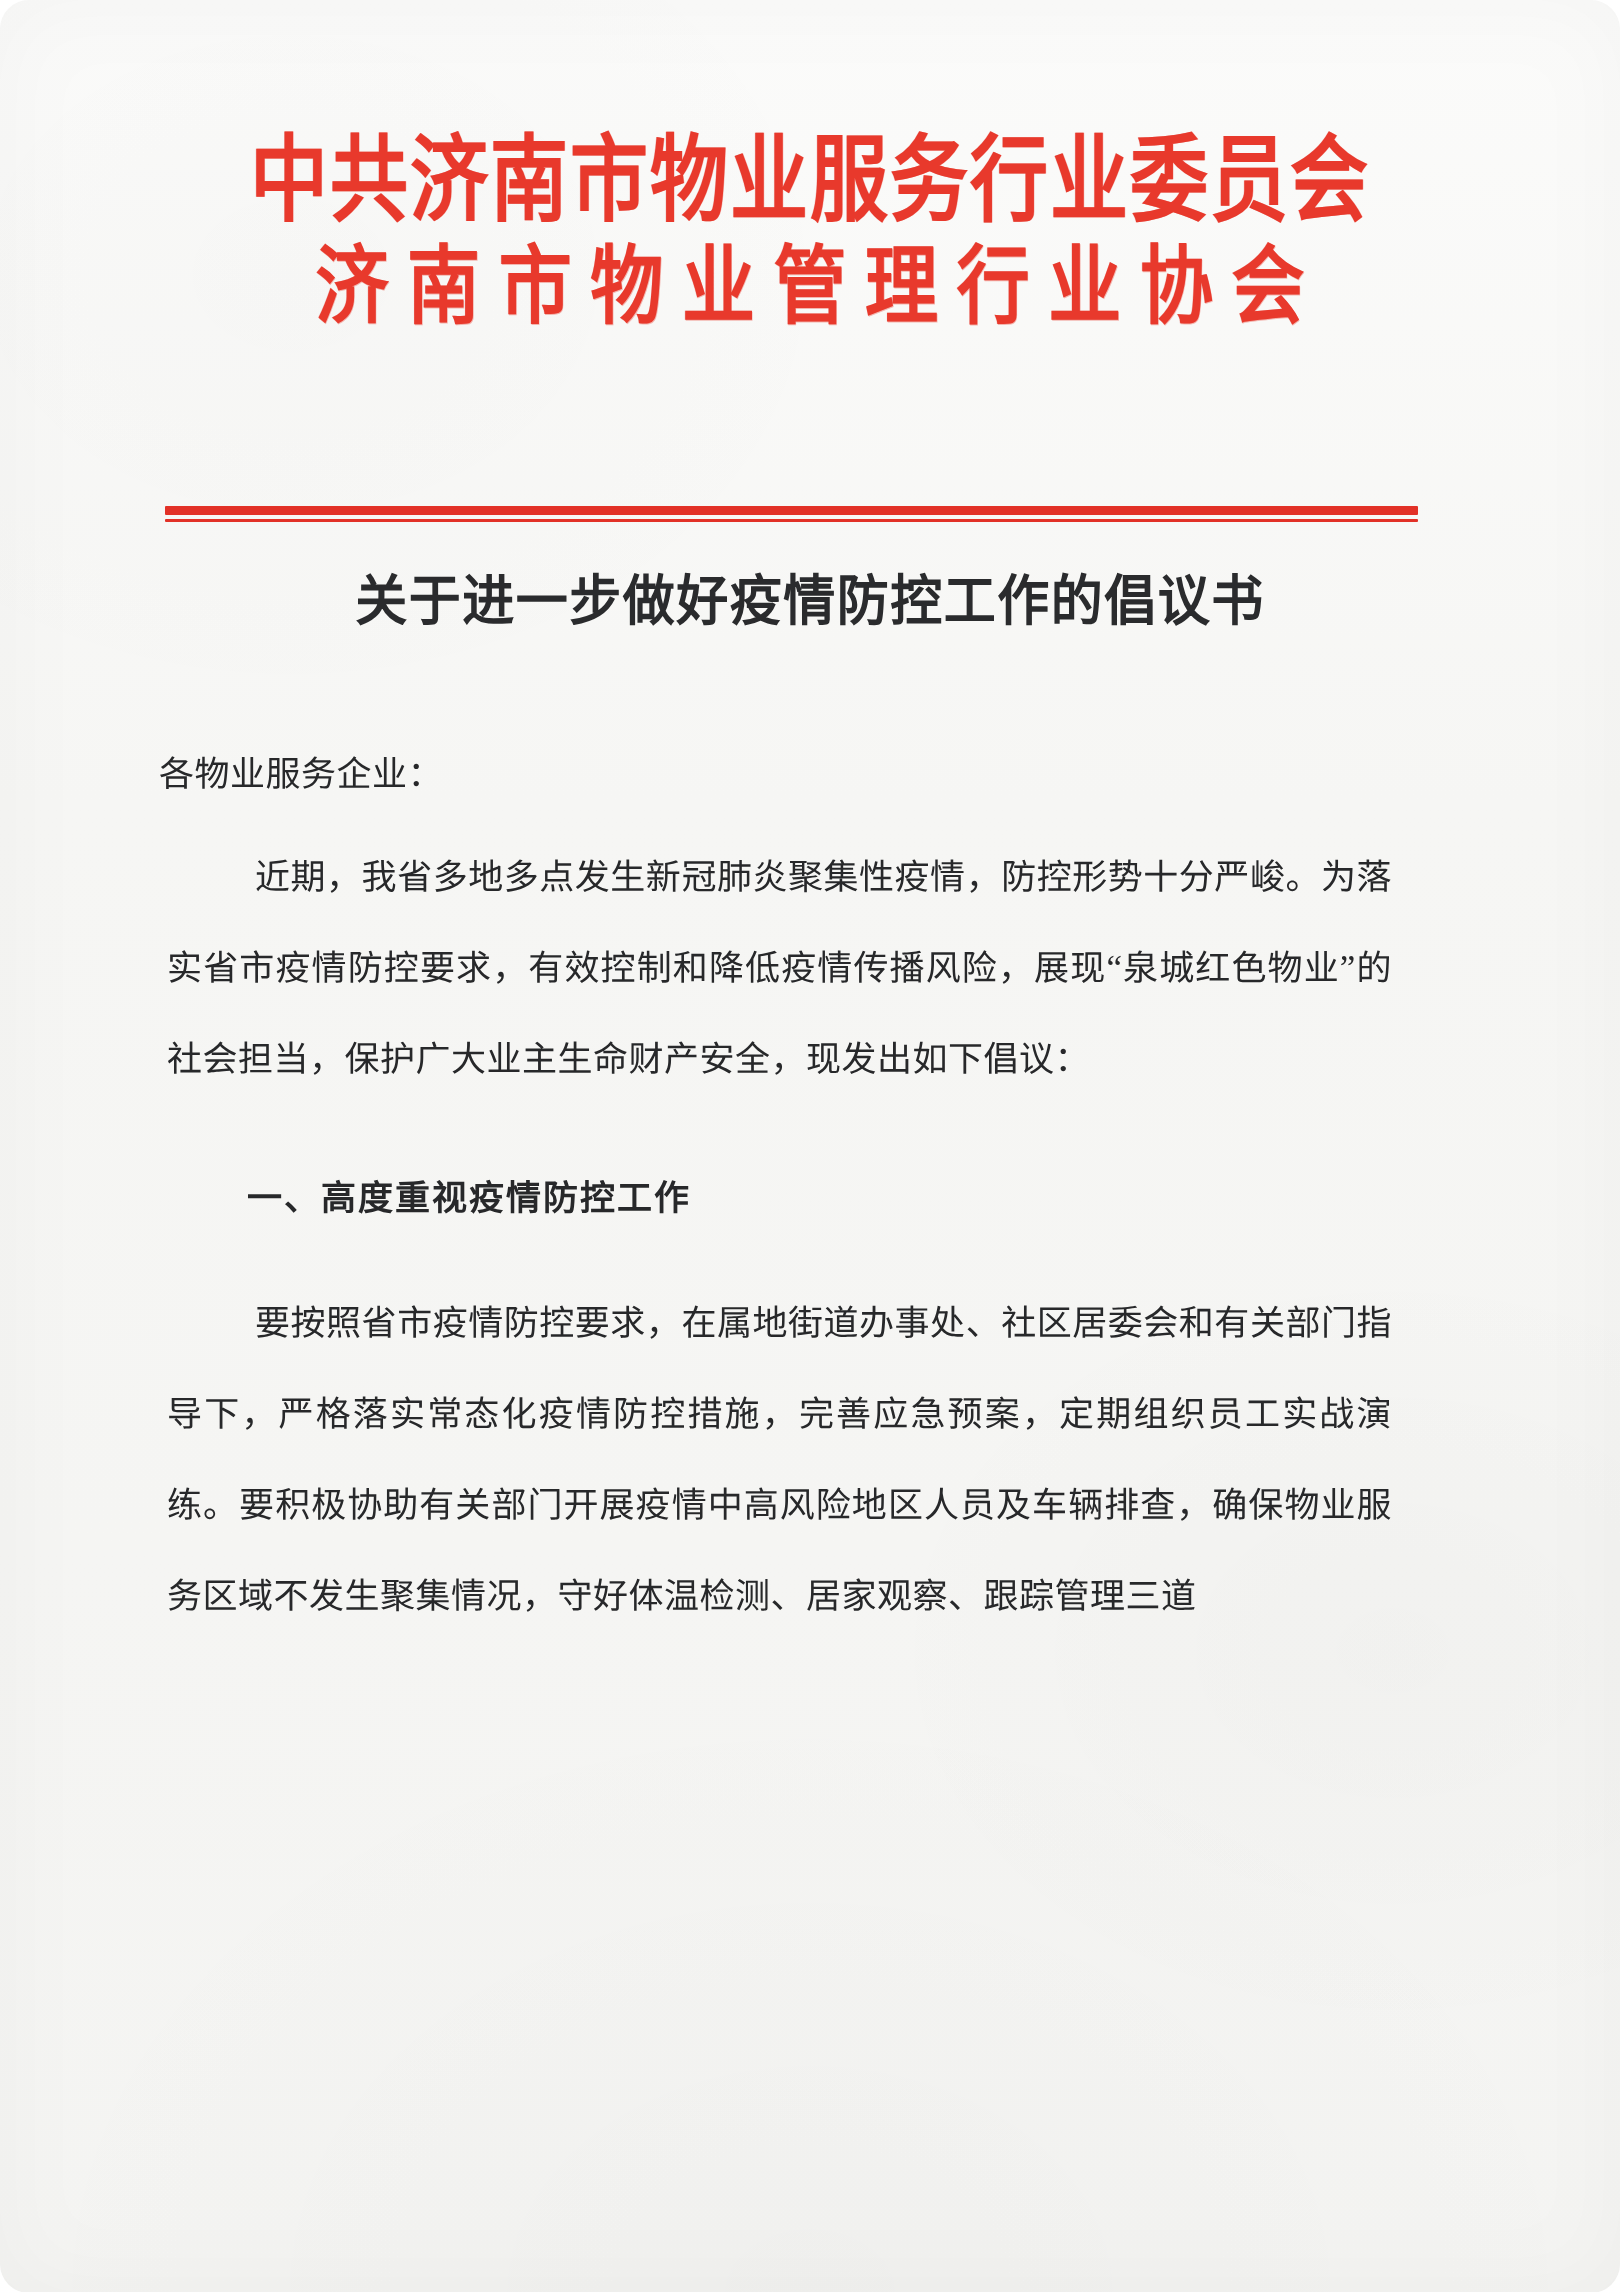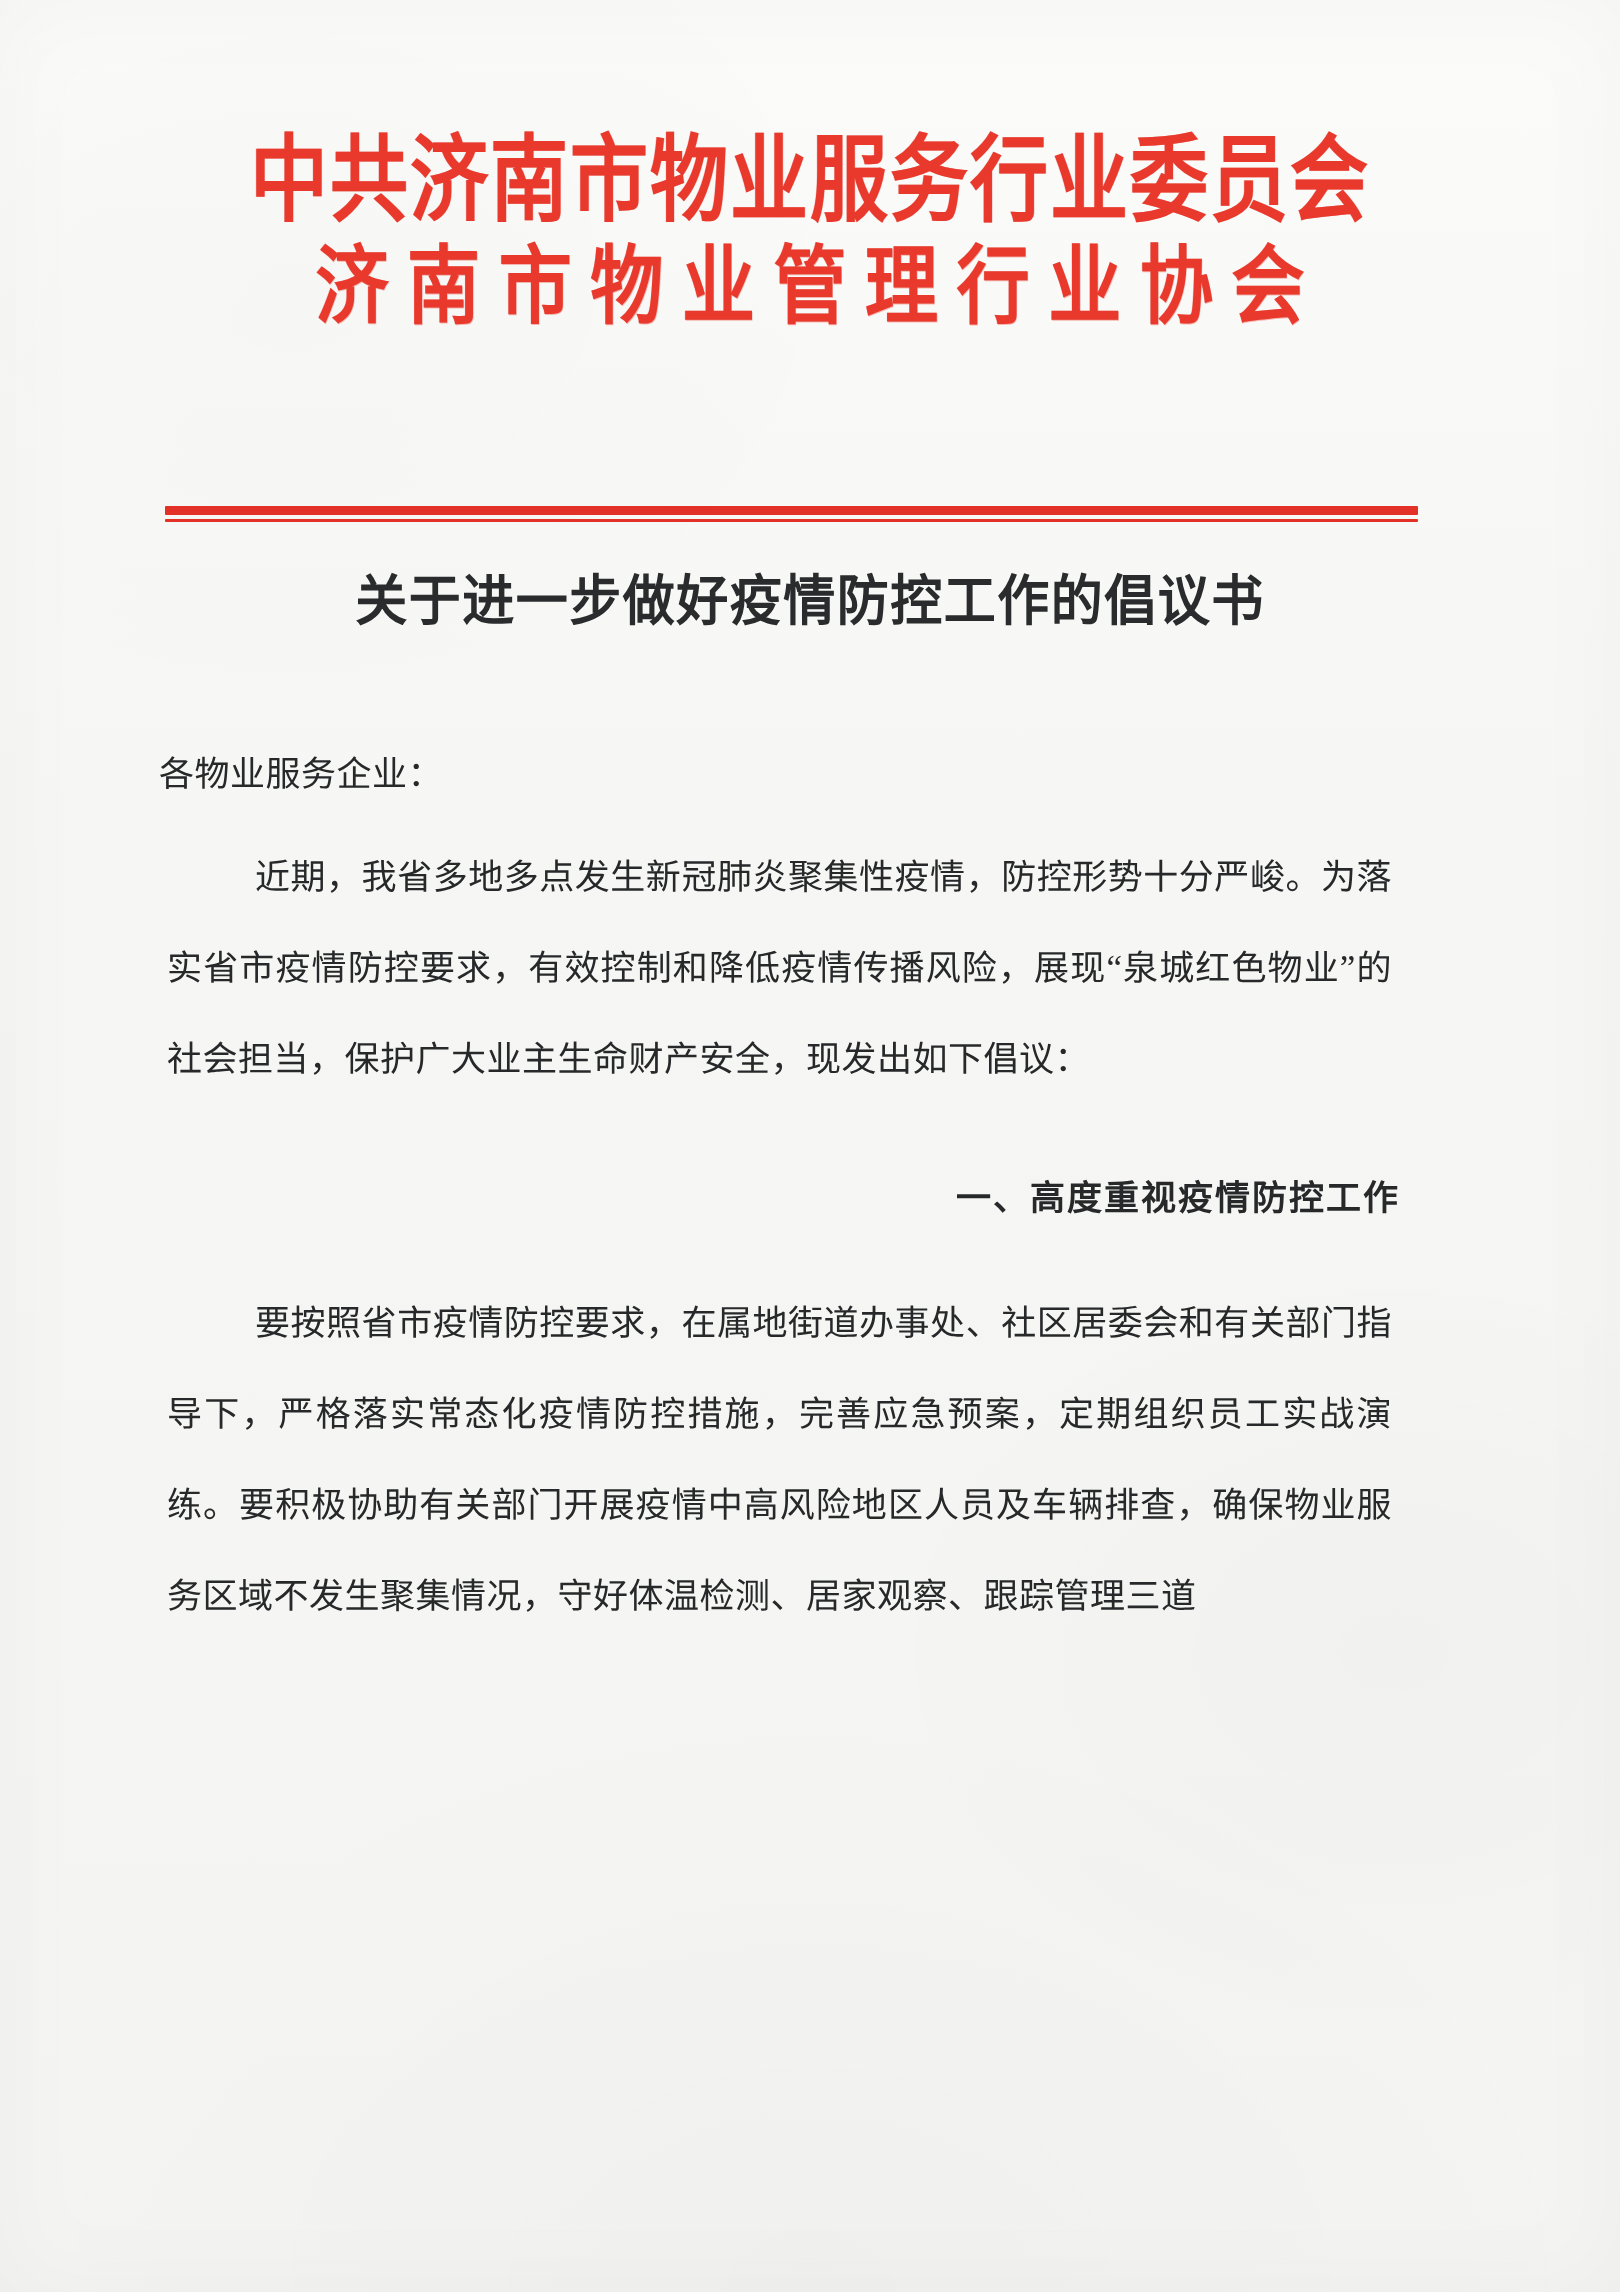--- a/index.html
+++ b/index.html
@@ -13,20 +13,21 @@
   }
 
   .page {
     position: relative;
     width: 1620px;
     height: 2293px;
     margin: 0 auto;
     background: #fbfbfa;
     overflow: hidden;
     box-sizing: border-box;
+    border-radius: 29px;
   }
 
   
   .paper-texture {
     position: absolute;
     inset: 0;
     pointer-events: none;
     background:
       radial-gradient(ellipse 882px 686px at 18% 12%, rgba(0,0,0,0.012), rgba(0,0,0,0) 70%),
       radial-gradient(ellipse 784px 588px at 86% 72%, rgba(0,0,0,0.014), rgba(0,0,0,0) 70%),
@@ -145,21 +146,21 @@
     margin: 8px;
     text-indent: 88px;
   }
 
   .heading {
     font-family: "Liberation Sans", "DejaVu Sans", sans-serif;
     font-weight: 700;
     margin: 21.6px 0 9.8px 0;
     text-indent: 88px;
     letter-spacing: 2px;
-    text-align: right;
+    text-align: left;
   }
 
   .spacer-sm { height: 17.6px; }
 </style>
 </head>
 <body>
 
 <div class="page">
   <div class="paper-texture"></div>
   <div class="edge-shade"></div>

